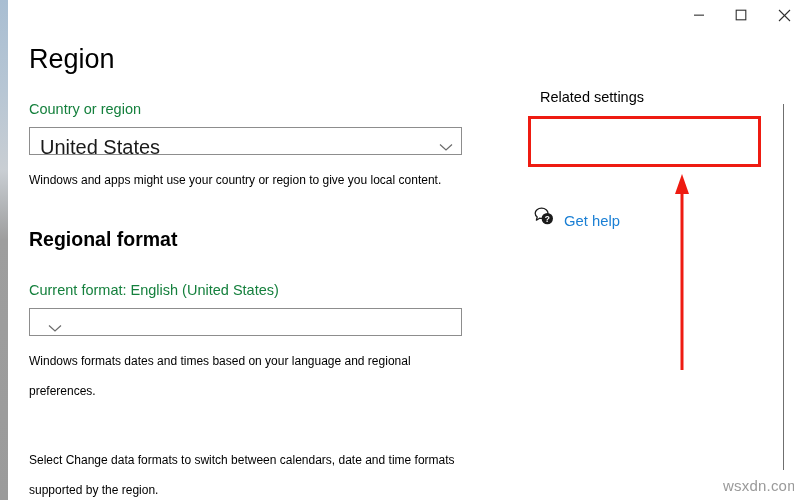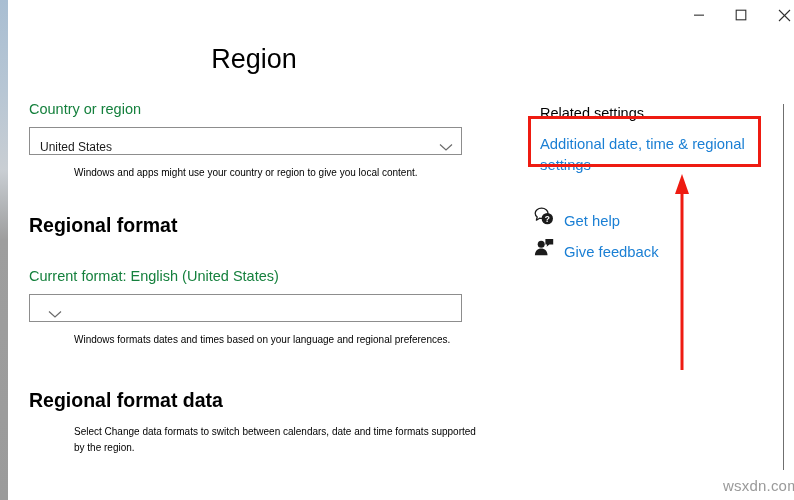--- a/index.html
+++ b/index.html
@@ -77,82 +77,80 @@
     width: 450px;
   }
   #page-title {
     font-size: 27px;
     font-weight: 400;
     line-height: 34px;
     letter-spacing: 0px;
     color: #000000;
     margin: 0 0 23px 0;
     font-family: "Liberation Sans", sans-serif;
-    text-align: center;
   }
   .field-label {
     font-size: 14.5px;
     line-height: 20px;
     color: #15803d;
     margin-bottom: 8px;
   }
   .combo {
     position: relative;
     box-sizing: border-box;
     width: 433px;
     height: 28px;
     border: 1px solid #8d8d8d;
     background: #ffffff;
     display: flex;
     align-items: center;
     padding: 12px 0 0 10px;
-    font-size: 12px;
+    font-size: 20px;
     color: #1a1a1a;
     cursor: default;
   }
   .combo .combo-value {
     flex: 1 1 auto;
     white-space: nowrap;
     overflow: hidden;
   }
   .combo .chevron {
     width: 30px;
     display: flex;
     align-items: center;
     justify-content: center;
     color: #6b6b6b;
   }
   .desc {
-    font-size: 10px;
-    line-height: 16px;
+    font-size: 12px;
+    line-height: 30px;
     color: #000000;
     margin-top: 10px;
     max-width: 432px;
-    margin-left: 45px;
   }
   .section-head {
     font-size: 19.5px;
     font-weight: 700;
     line-height: 26px;
     color: #000000;
     margin: 0;
   }
 
   
   #block-country { margin-bottom: 0; }
   #sec-regional-format { margin-top: 31px; }
   #cur-format-label { margin-top: 28px; }
   #sec-regional-data { margin-top: 39px; }
   #regional-data-desc { margin-top: 11px; }
 
   
   #content-right {
     position: absolute;
     left: 540px;
-    top: 104px;
+    top: 88px;
     width: 235px;
   }
   #related-settings-title {
     font-size: 14.5px;
     line-height: 19px;
     color: #000000;
     margin-bottom: 11px;
   }
   #additional-link {
     display: block;
@@ -291,29 +289,27 @@
         <span class="chevron">
           <svg width="14" height="9" viewBox="0 0 14 9">
             <polyline points="1,1.5 7,7 13,1.5" fill="none" stroke="#6b6b6b" stroke-width="1.2"></polyline>
           </svg>
         </span>
       </div>
       <div class="desc">Windows formats dates and times based on your language and regional preferences.</div>
     </div>
 
     <div id="sec-regional-data">
-      <h2 class="section-head">Regional format data</h2>
       <div class="desc" id="regional-data-desc">Select Change data formats to switch between calendars, date and time formats supported by the region.</div>
     </div>
 
   </div>
 
   <div id="content-right">
     <div id="related-settings-title">Related settings</div>
-    <a id="additional-link" href="#">Additional date, time &amp; regional settings</a>
   </div>
 
   <div id="red-box"></div>
 
   <div id="red-arrow">
     <svg width="28" height="196" viewBox="0 0 28 196">
       <line x1="14" y1="196" x2="14" y2="12" stroke="#ee1b11" stroke-width="3"></line>
       <polygon points="14,0 7,20 21,20" fill="#ee1b11"></polygon>
     </svg>
   </div>
@@ -322,29 +318,19 @@
     <div class="help-row">
       <span class="help-icon">
         <svg width="20" height="19" viewBox="0 0 20 19">
           <path d="M7.6 1.2 C3.9 1.2 1.2 3.5 1.2 6.3 C1.2 7.8 2.0 9.1 3.2 10.0 L2.4 13.2 L5.6 11.2 C6.2 11.35 6.9 11.42 7.6 11.42 C11.3 11.42 14.0 9.1 14.0 6.3 C14.0 3.5 11.3 1.2 7.6 1.2 Z" fill="none" stroke="#1b1b1b" stroke-width="1.3" stroke-linejoin="round"></path>
           <circle cx="13.3" cy="11.6" r="5.7" fill="#1b1b1b"></circle>
           <text x="13.3" y="14.6" font-family="Liberation Sans, sans-serif" font-size="8.4" font-weight="bold" fill="#ffffff" text-anchor="middle">?</text>
         </svg>
       </span>
       <span class="help-label">Get help</span>
     </div>
-    <div class="help-row">
-      <span class="help-icon">
-        <svg width="20" height="19" viewBox="0 0 20 19">
-          <circle cx="7.2" cy="6.2" r="3.5" fill="#1b1b1b"></circle>
-          <path d="M0.9 17.2 C0.9 13.3 3.7 10.6 7.2 10.6 C10.7 10.6 13.5 13.3 13.5 17.2 Z" fill="#1b1b1b"></path>
-          <path d="M11.4 1.0 L19.2 1.0 L19.2 6.4 L15.4 6.4 L12.6 8.8 L13.1 6.4 L11.4 6.4 Z" fill="#1b1b1b"></path>
-        </svg>
-      </span>
-      <span class="help-label">Give feedback</span>
-    </div>
   </div>
 
   <div id="scroll-divider"></div>
 
   <div id="watermark">wsxdn.com</div>
 
 </div>
 
 </body></html>

